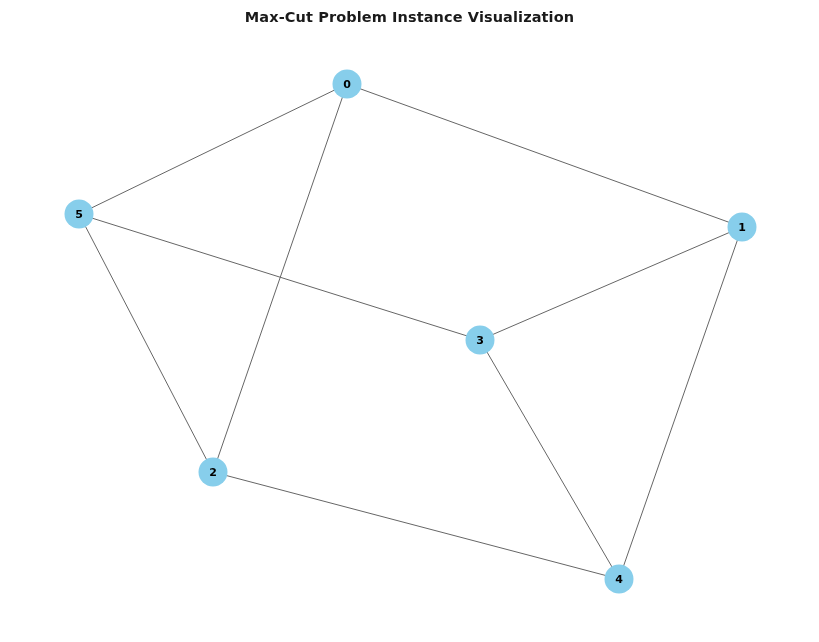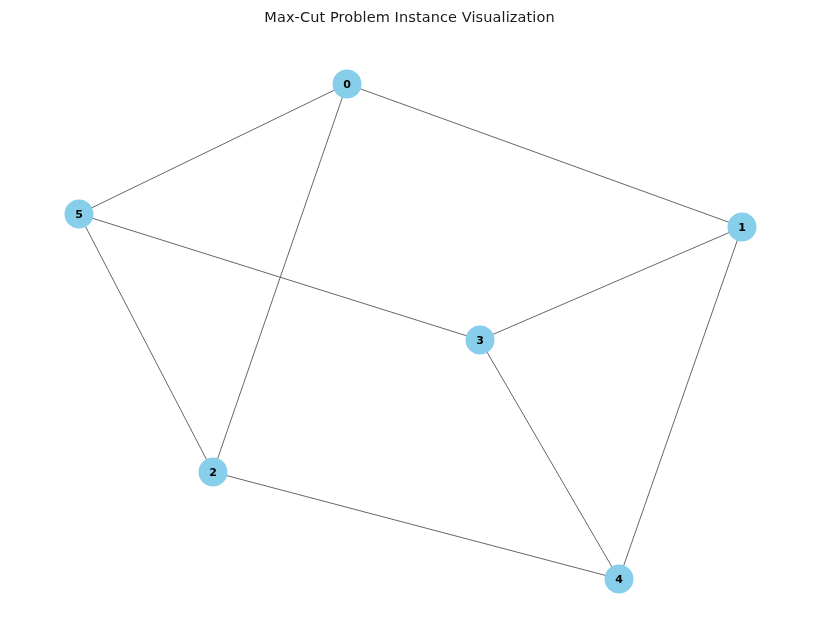--- a/index.html
+++ b/index.html
@@ -20,21 +20,21 @@
     height: 642px;
     background: #ffffff;
   }
   #figure-title {
     position: absolute;
     top: 9px;
     left: 0;
     width: 819px;
     text-align: center;
     font-size: 14.5px;
-    font-weight: 400;
+    font-weight: 700;
     color: #1a1a1a;
     letter-spacing: 0.1px;
     font-family: "DejaVu Sans", "Liberation Sans", sans-serif;
     user-select: none;
   }
   #graph-canvas {
     position: absolute;
     top: 0;
     left: 0;
     width: 819px;

